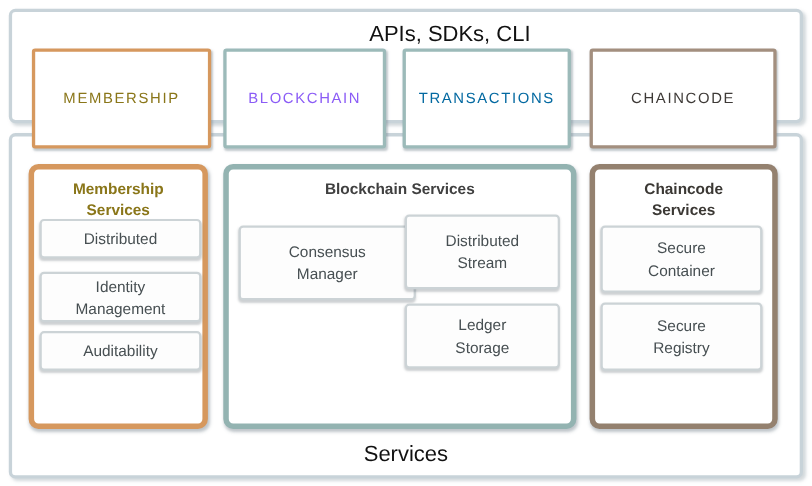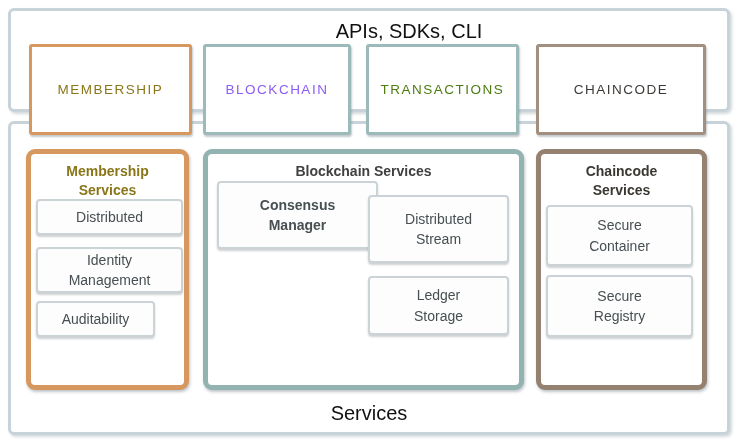--- a/index.html
+++ b/index.html
@@ -52,21 +52,21 @@
     box-shadow: 1px 2px 2px rgba(120,135,145,0.45);
     display: flex;
     align-items: center;
     justify-content: center;
     font-size: 13.5px;
     letter-spacing: 1.5px;
     z-index: 3;
   }
   #api-membership   { left: 29px;  width: 163px; border-color: #d6985e; color: #8a7619; }
   #api-blockchain   { left: 203px; width: 148px; border-color: #9cbab9; color: #8b5cf6; }
-  #api-transactions { left: 366px; width: 153px; border-color: #9cbab9; color: #4d7c0f; }
+  #api-transactions { left: 366px; width: 153px; border-color: #9cbab9; color: #0369a1; }
   #api-chaincode    { left: 536px; width: 170px; border-color: #a38f7f; color: #3e3a37; }
 
   
   .group {
     position: absolute;
     top: 149px;
     height: 241px;
     box-sizing: border-box;
     background: #ffffff;
     border: 5px solid;
@@ -103,22 +103,22 @@
     justify-content: center;
     text-align: center;
     font-size: 14px;
     line-height: 1.45;
     color: #474f52;
     white-space: pre-line;
     z-index: 3;
   }
   #cell-registration     { left: 36px;  top: 199px; width: 147px; height: 36px; }
   #cell-identity         { left: 36px;  top: 247px; width: 147px; height: 46px; }
-  #cell-auditability     { left: 36px;  top: 301px; width: 119px; height: 36px; }
-  #cell-consensus        { left: 217px; top: 181px; width: 161px; height: 68px; font-weight: bold; }
+  #cell-auditability     { left: 36px;  top: 301px; width: 147px; height: 36px; }
+  #cell-consensus        { left: 217px; top: 205px; width: 161px; height: 68px; }
   #cell-distributed      { left: 368px; top: 195px; width: 141px; height: 68px; }
   #cell-p2p              { left: 217px; top: 276px; width: 141px; height: 59px; }
   #cell-ledger-storage   { left: 368px; top: 276px; width: 141px; height: 59px; }
   #cell-secure-container { left: 546px; top: 205px; width: 147px; height: 61px; }
   #cell-secure-registry  { left: 546px; top: 275px; width: 147px; height: 62px; }
 
   
   .event-stream {
     position: absolute;
     left: 37px;

